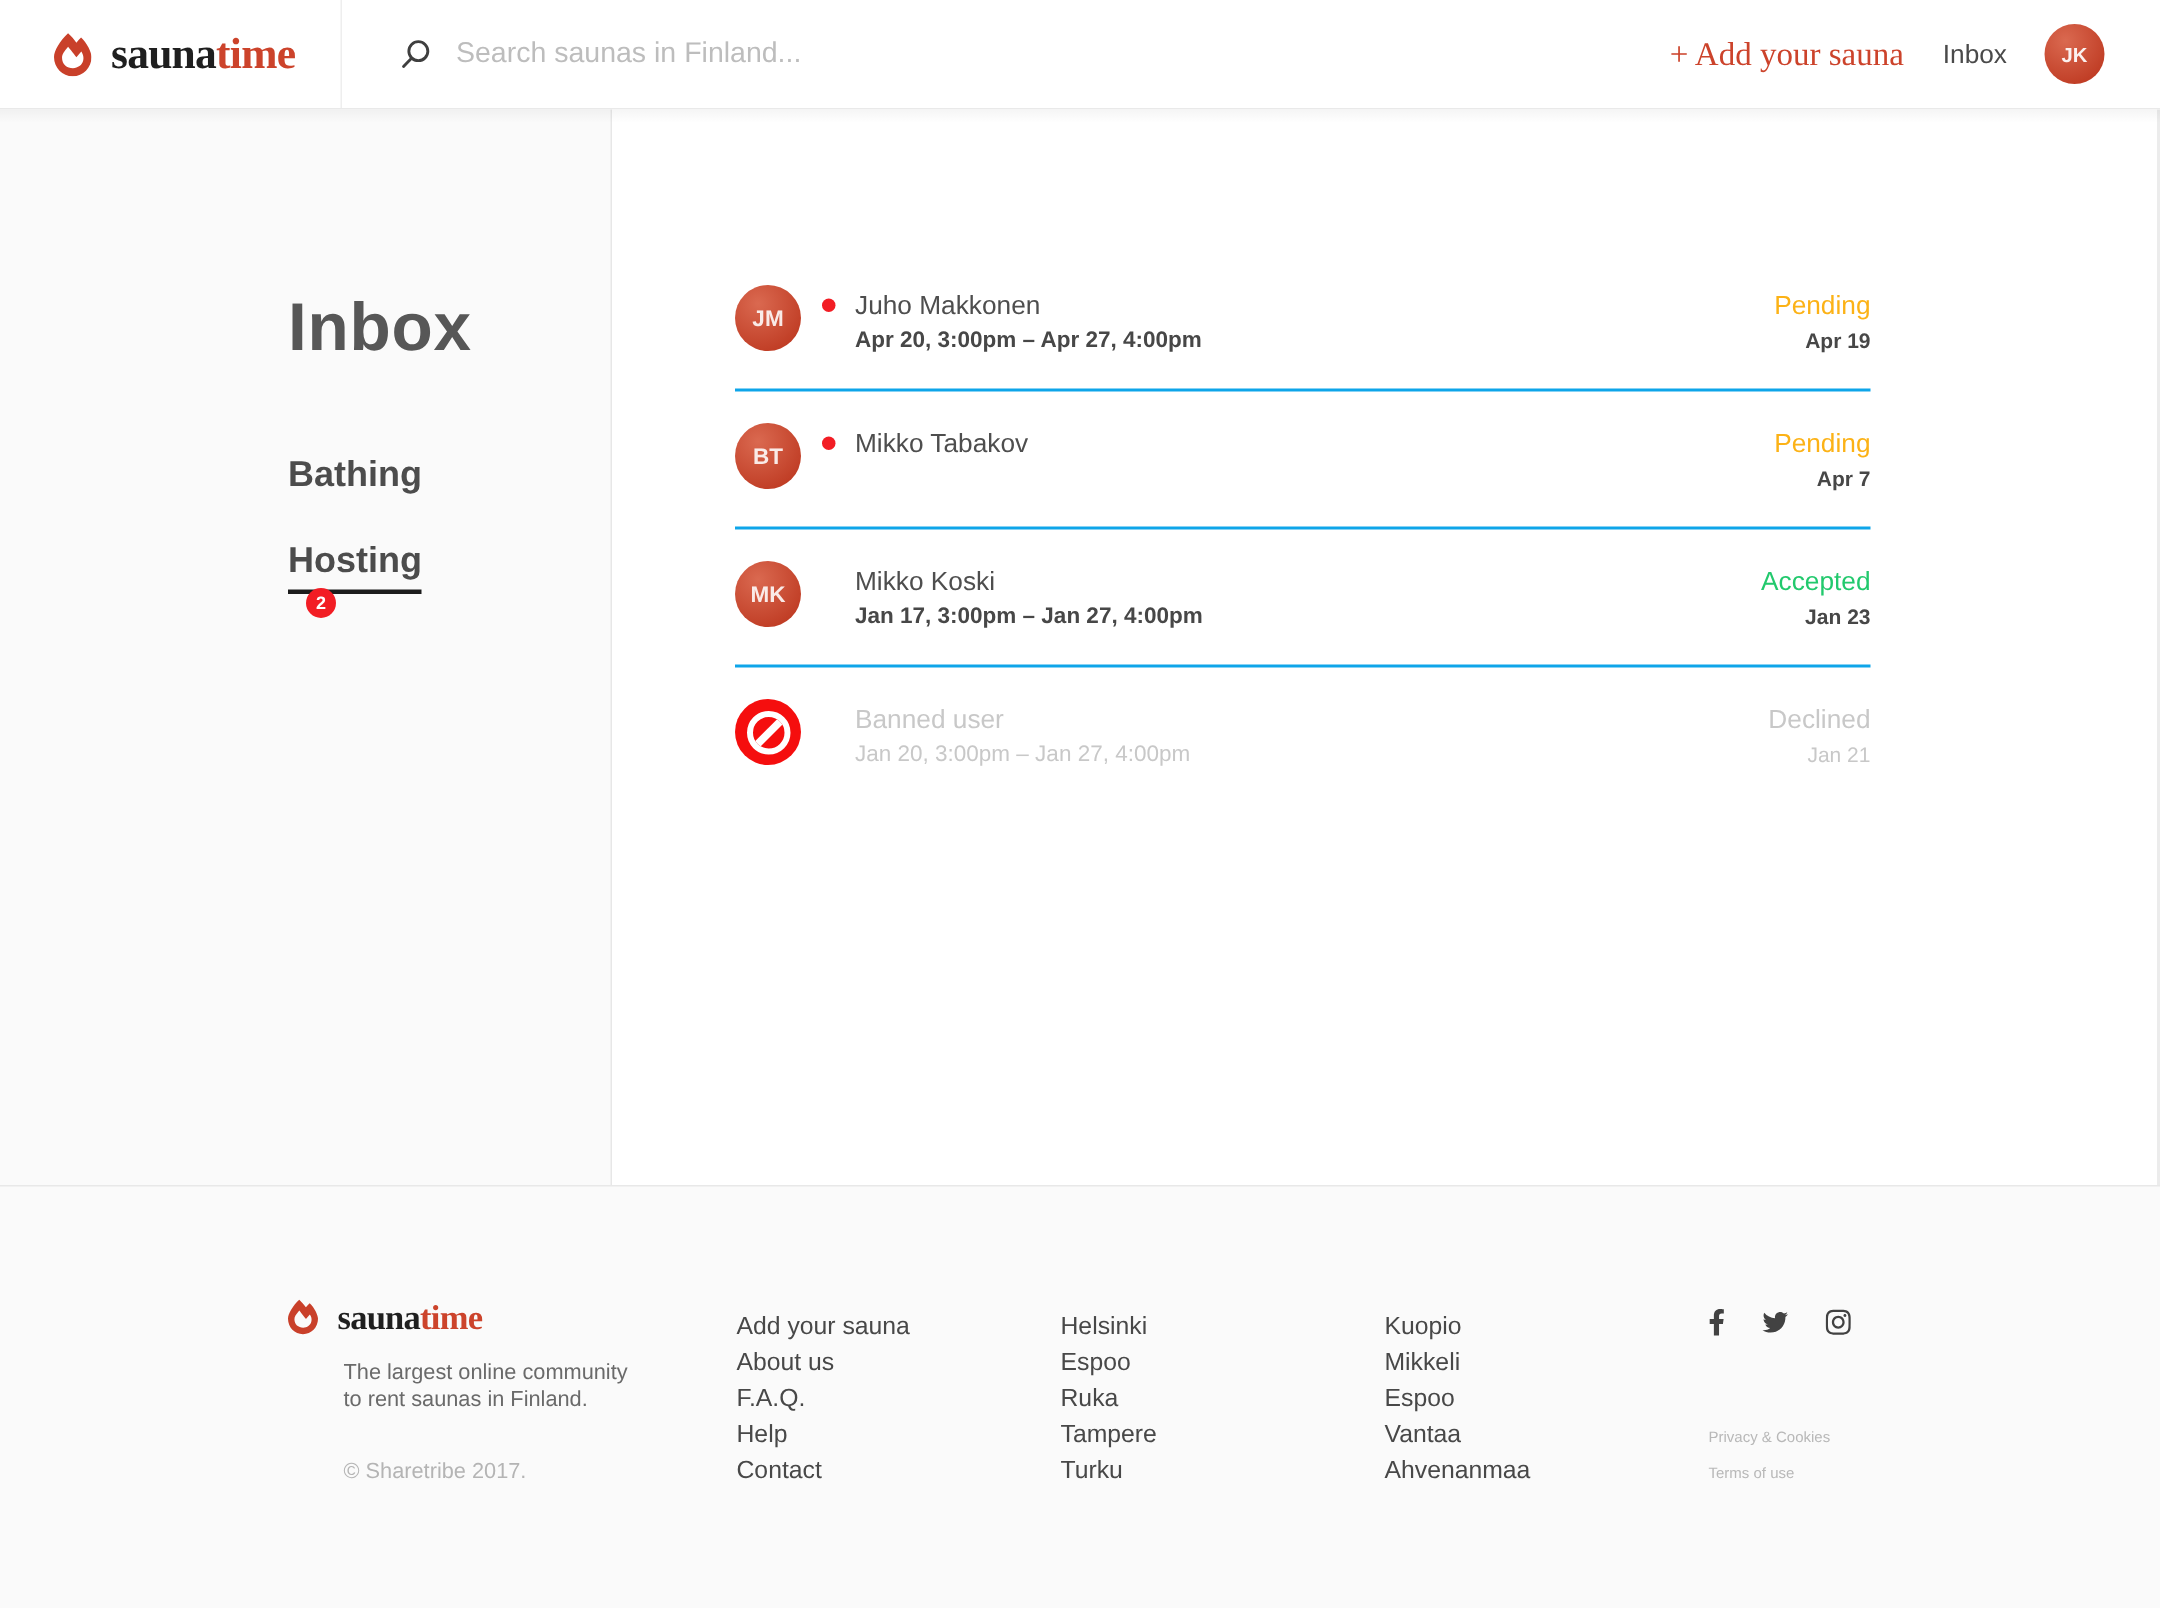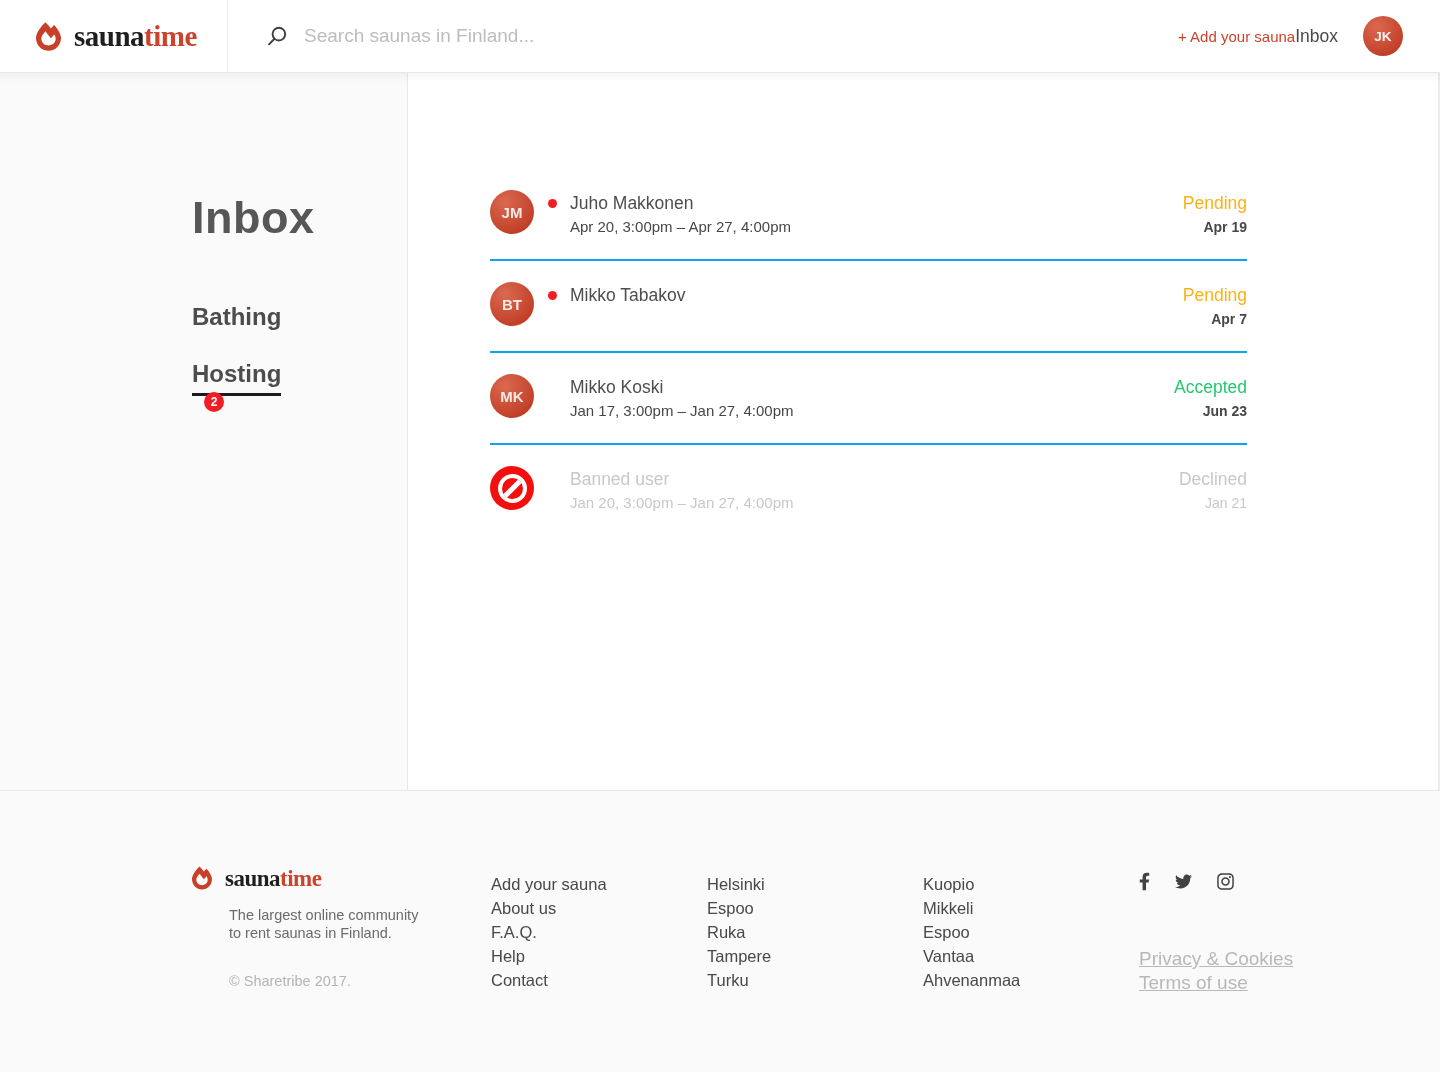--- a/index.html
+++ b/index.html
@@ -15,21 +15,21 @@
   .header { height:73px; display:flex; align-items:stretch; background:#fff; border-bottom:1px solid #e9e9e9; }
   .logo-area { width:228px; border-right:1px solid #eeeeee; display:flex; align-items:center; padding-left:36px; }
   .logo-flame { display:inline-flex; margin-right:13px; }
   .logo-text { font-family:"Liberation Serif", serif; font-weight:700; font-size:29px; letter-spacing:-0.5px; color:#1f1f1f; line-height:1; }
   .logo-text .t2 { color:var(--brand); }
   .search-area { flex:1; display:flex; align-items:center; padding-left:37px; }
   .search-icon { display:inline-flex; margin-right:16px; }
   .search-input { border:none; outline:none; background:transparent; font-family:"Liberation Sans",sans-serif; font-size:19px; color:#555; width:560px; }
   .search-input::placeholder { color:#bdbdbd; }
   .header-right { display:flex; align-items:center; padding-right:37px; }
-  .add-sauna { color:var(--brand); font-size:15px; font-weight:500; white-space:nowrap; }
+  .add-sauna { color:var(--brand); font-size:22px; font-weight:500; margin-right:26px; white-space:nowrap;font-family:Liberation Serif, serif; }
   .nav-inbox { color:#4a4a4a; font-size:17.5px; font-weight:500; margin-right:25px; }
   .header-avatar { width:40px; height:40px; border-radius:50%; background:radial-gradient(circle at 35% 28%, #da6950, #c03d25 78%);
     color:rgba(255,255,255,.92); font-size:13.5px; font-weight:600; display:flex; align-items:center; justify-content:center; cursor:pointer; }
 
   
   .middle { display:flex; height:717px; position:relative; }
   .middle::before { content:""; position:absolute; top:0; left:0; right:0; height:9px;
     background:linear-gradient(rgba(0,0,0,.04), rgba(0,0,0,0)); pointer-events:none; z-index:2; }
   .middle::after { content:""; position:absolute; top:0; bottom:0; right:0; width:2px; background:#ececec; }
 
@@ -53,21 +53,21 @@
     background:radial-gradient(circle at 35% 28%, #da6950, #c03d25 78%);
     color:rgba(255,255,255,.88); font-size:15px; font-weight:600; display:flex; align-items:center; justify-content:center; }
   .banned-icon { width:44px; height:44px; border-radius:50%; flex:0 0 44px; background:#f50e0e; display:flex; align-items:center; justify-content:center; }
   .banned-inner { width:29px; height:29px; border:4.5px solid #fff; border-radius:50%; position:relative; overflow:hidden; }
   .banned-inner::before { content:""; position:absolute; left:-4px; right:-4px; top:50%; height:4.5px; margin-top:-2.25px; background:#fff; transform:rotate(-45deg); }
   .dotcol { width:36px; display:flex; justify-content:center; padding-top:9px; }
   .unread-dot { width:9px; height:9px; border-radius:50%; background:var(--alert); visibility:hidden; }
   .row.unread-true .unread-dot { visibility:visible; }
   .rowtext { flex:1; padding-top:1px; }
   .name { font-size:17.5px; line-height:24px; color:#4e4e4e; }
-  .dates { font-size:15px; line-height:24px; font-weight:400; color:#474747; }
+  .dates { font-size:15px; line-height:24px; font-weight:700; color:#474747; }
   .rowright { text-align:right; padding-top:1px; white-space:nowrap; }
   .status { font-size:17.5px; line-height:24px; }
   .status-date { font-size:14px; line-height:25px; font-weight:700; color:#474747; }
   .row.st-pending .status { color:var(--pending); }
   .row.st-accepted .status { color:var(--accepted); }
   .row.st-declined .status { color:var(--muted); }
   .row.st-declined .status-date { color:var(--muted); font-weight:400; }
   .row:not(.var-banned) .banned-icon { display:none; }
   .row.var-banned .name, .row.var-banned .dates { color:var(--muted); font-weight:400; }
 
@@ -77,21 +77,21 @@
   .f-logo { display:flex; align-items:center; cursor:pointer; }
   .f-logo .logo-text { font-size:23px; }
   .f-tagline { margin:16px 0 0 37px; font-size:14.5px; line-height:18px; color:#6a6a6a; }
   .f-copy { margin:31px 0 0 37px; font-size:14.5px; color:#b4b4b4; }
   .f-col { width:216px; padding-top:6px; }
   .f-col ul { list-style:none; }
   .f-col li { font-size:16.5px; line-height:24px; color:#484848; cursor:pointer; }
   .f-right { padding-top:6px; }
   .f-social { display:flex; align-items:center; gap:24px; }
   .f-social a { display:inline-flex; }
-  .f-legal { margin-top:56px; font-size:19px; line-height:24px; color:#b8b8b8;text-decoration:underline; }
+  .f-legal { margin-top:56px; font-size:10px; line-height:24px; color:#b8b8b8; }
   .f-legal div { cursor:pointer; }
 </style>
 </head>
 <body>
 
 <div class="header">
   <div class="logo-area">
     <span class="logo-flame">
       <svg width="25" height="29" viewBox="0 0 448 512">
           <path fill="#c9402a" d="M323.56 51.2c-20.8 19.3-39.58 39.59-56.22 59.97C240.08 73.62 206.28 35.53 168 0 69.74 91.17 0 209.96 0 281.6 0 408.85 100.29 512 224 512s224-103.15 224-230.4c0-53.27-51.98-163.14-124.44-230.4zm-19.47 340.65C282.43 407.01 255.72 416 226.86 416 154.71 416 96 368.26 96 290.75c0-38.61 24.31-72.63 72.79-130.75 6.93 7.98 98.83 125.34 98.83 125.34l58.63-66.88c4.14 6.85 7.91 13.55 11.27 19.97 27.35 52.19 15.81 118.97-33.43 153.42z"></path>
@@ -171,21 +171,21 @@
 
       <div class="dotcol">
           <span class="unread-dot"></span>
         </div>
       <div class="rowtext">
         <div class="name">Mikko Koski</div>
         <div class="dates">Jan 17, 3:00pm – Jan 27, 4:00pm</div>
       </div>
       <div class="rowright">
         <div class="status">Accepted</div>
-        <div class="status-date">Jun 23</div>
+        <div class="status-date">Jan 23</div>
       </div>
     </div>
 
     <div class="row st-declined var-banned unread-false">
 
       <div class="banned-icon">
           <div class="banned-inner"></div>
         </div>
       <div class="dotcol">
           <span class="unread-dot"></span>

